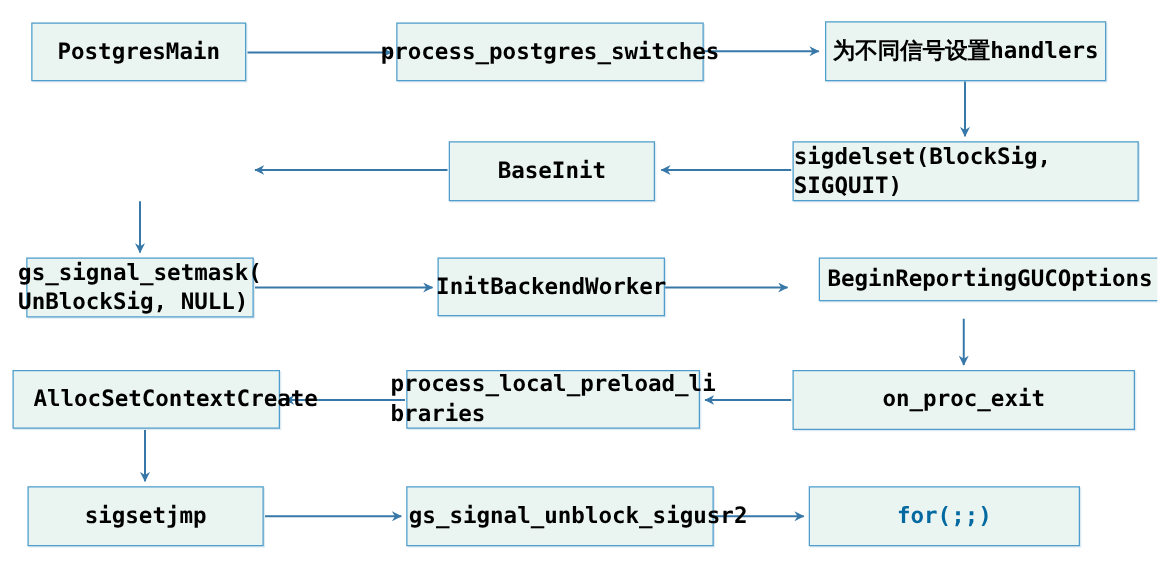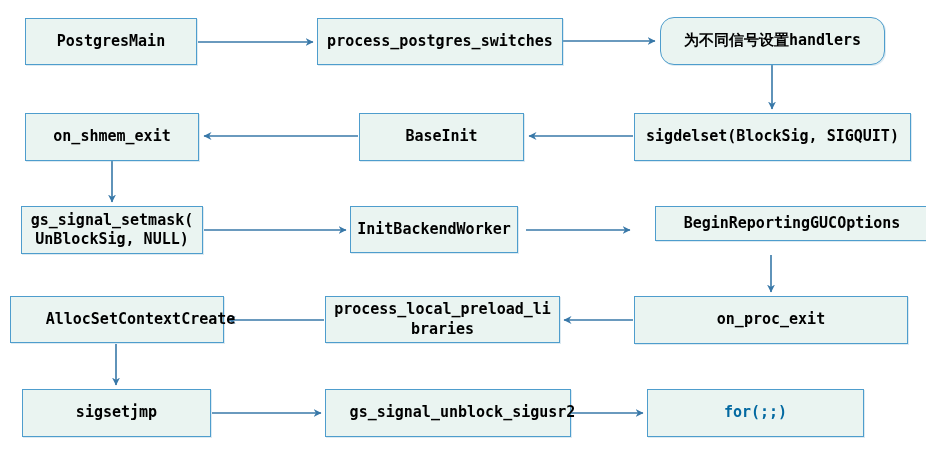--- a/index.html
+++ b/index.html
@@ -18,23 +18,23 @@
     pointer-events: none;
   }
   .node {
     position: absolute;
     box-sizing: border-box;
     background: #eaf4f1;
     border: 1px solid #4e9dcd;
     display: flex;
     align-items: center;
     justify-content: center;
-    text-align: center;
+    text-align: left;
     font-weight: bold;
-    font-size: 15px;
+    font-size: 18px;
     line-height: 1.3;
     color: #000000;
     white-space: pre-line;
     box-shadow: 1px 1px 0 rgba(120,170,200,0.25);
   }
   .node.keyword { color: #0369a1; }
 </style>
 </head>
 <body>
 
@@ -59,29 +59,28 @@
       <line x1="633" y1="320" x2="564" y2="320" marker-end="url(#ah)"></line>
       <line x1="324" y1="320" x2="228" y2="320" marker-end="url(#ah)"></line>
       <line x1="116" y1="344" x2="116" y2="385" marker-end="url(#ah)"></line>
       <line x1="212" y1="413" x2="321" y2="413" marker-end="url(#ah)"></line>
       <line x1="571" y1="413" x2="643" y2="413" marker-end="url(#ah)"></line>
     </g>
   </svg>
 
   <div class="node" style="left:25px;  top:18px;  width:172px; height:47px;">PostgresMain</div>
   <div class="node" style="left:317px; top:18px;  width:246px; height:47px;">process_postgres_switches</div>
-  <div class="node" style="left:660px; top:17px;  width:225px; height:48px;border-radius:14px;">为不同信号设置handlers</div>
+  <div class="node" style="left:660px; top:17px;  width:225px; height:48px;">为不同信号设置handlers</div>
 
-  <div class="node" style="left:25px;  top:113px; width:174px; height:48px;">on_shmem_exit</div>
   <div class="node" style="left:359px; top:113px; width:165px; height:48px;">BaseInit</div>
   <div class="node" style="left:634px; top:113px; width:277px; height:48px;">sigdelset(BlockSig, SIGQUIT)</div>
 
   <div class="node" style="left:21px;  top:206px; width:182px; height:48px;">gs_signal_setmask(
 UnBlockSig, NULL)</div>
-  <div class="node" style="left:350px; top:206px; width:168px; height:47px;">InitBackendWorker</div>
+  <div class="node" style="left:350px; top:206px; width:182px; height:47px;">InitBackendWorker</div>
   <div class="node" style="left:634px; top:206px; width:274px; height:35px;margin-left:21px;">BeginReportingGUCOptions</div>
 
   <div class="node" style="left:10px;  top:296px; width:214px; height:47px;padding-left:47px;">AllocSetContextCreate</div>
   <div class="node" style="left:634px; top:296px; width:274px; height:48px;">on_proc_exit</div>
   <div class="node" style="left:325px; top:296px; width:235px; height:47px;">process_local_preload_li
 braries</div>
 
   <div class="node" style="left:22px;  top:389px; width:189px; height:48px;">sigsetjmp</div>
   <div class="node" style="left:325px; top:389px; width:246px; height:48px;padding-left:29px;">gs_signal_unblock_sigusr2</div>
   <div class="node keyword" style="left:647px; top:389px; width:217px; height:48px;">for(;;)</div>

